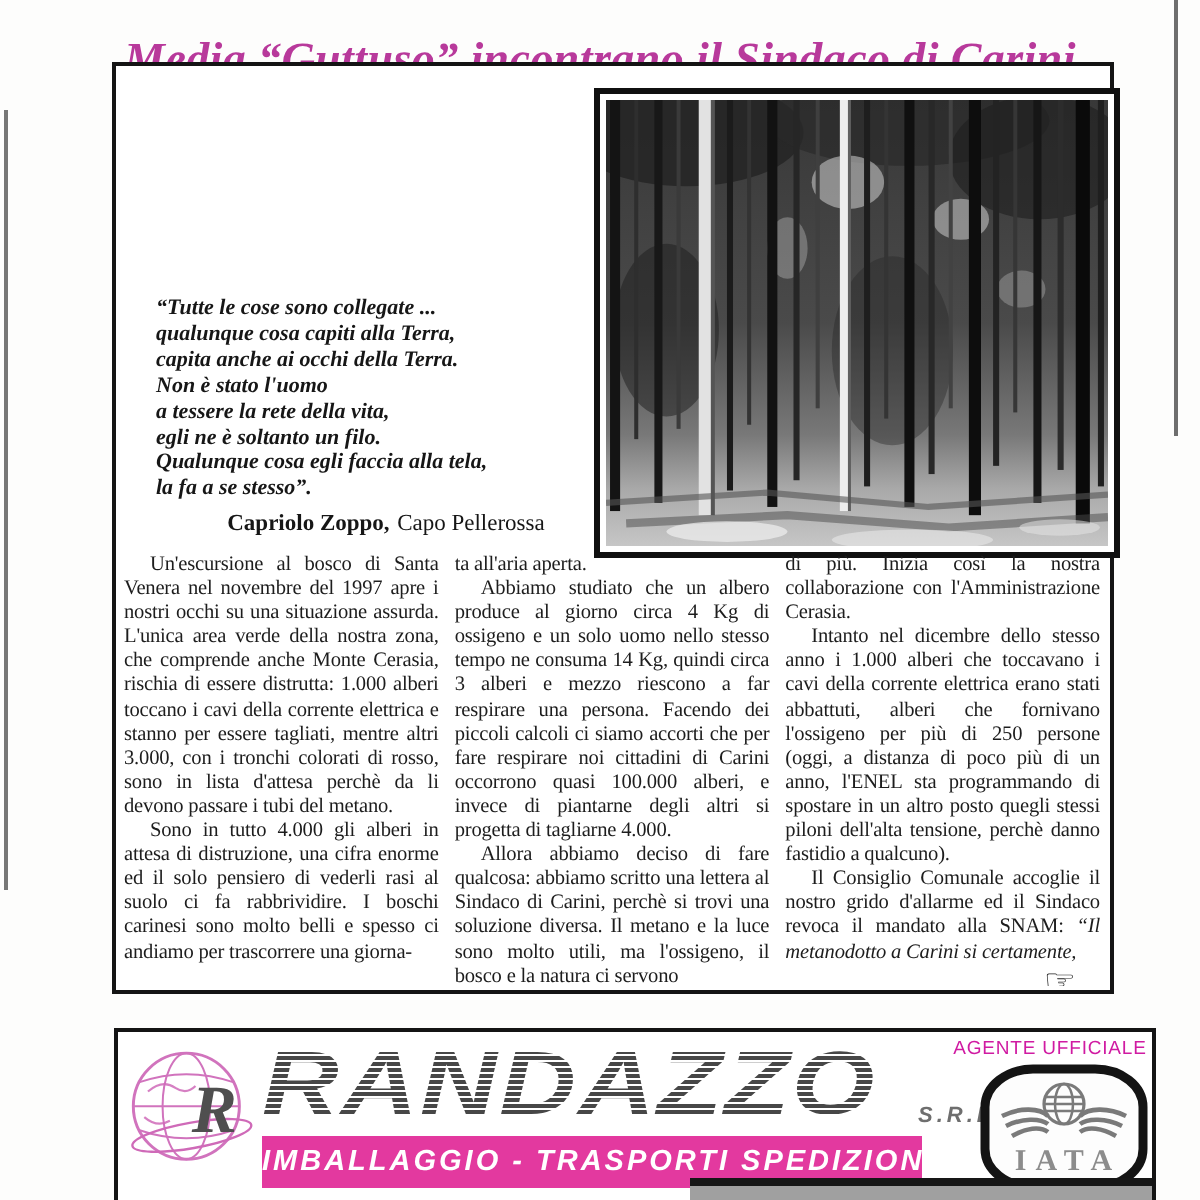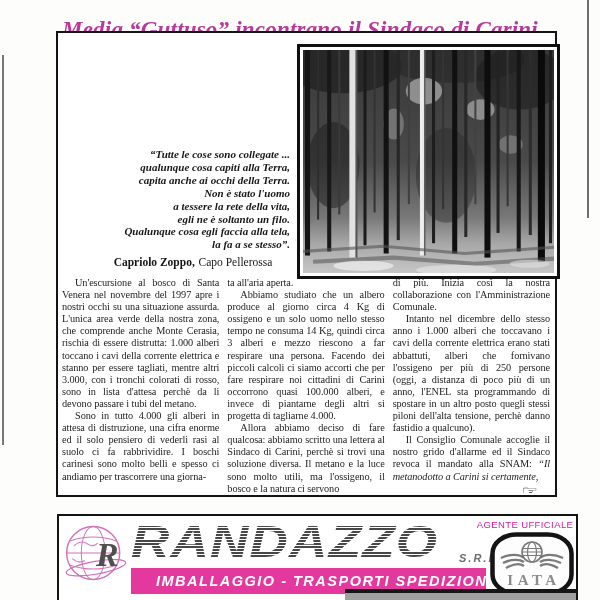--- a/index.html
+++ b/index.html
@@ -32,21 +32,21 @@
   
   #photo-frame{
     position:absolute;left:297px;top:44px;width:251px;height:223px;
     border:3px solid #101010;background:#fff;padding:3px;box-sizing:content-box;
   }
   #photo-frame svg{display:block;width:100%;height:100%;}
 
   
   #quote{
     position:absolute;left:78px;top:148px;width:212px;
-    text-align:right;font-weight:bold;font-style:italic;
+    text-align:left;font-weight:bold;font-style:italic;
     font-size:11px;line-height:12.9px;color:#161616;
   }
   #attribution{
     position:absolute;left:88px;top:256px;width:210px;
     text-align:center;font-size:11.5px;color:#161616;white-space:nowrap;
   }
   #attribution .att-name{font-weight:bold;}
   #attribution .att-role{margin-left:.33em;}
 
   
@@ -90,21 +90,20 @@
     font-size:11px;font-weight:bold;font-style:italic;
     color:#6e6e6e;letter-spacing:2px;
   }
   #banner{
     position:absolute;left:72px;top:52px;width:330px;height:26px;
     background:var(--banner-magenta,#e3399f);
     color:#fff;text-align:center;line-height:26px;
     font-family:"Liberation Sans",sans-serif;
     font-size:14.5px;font-weight:bold;font-style:italic;letter-spacing:1.5px;
     white-space:nowrap;
-    padding-left:25px;
   }
   #agente{
     position:absolute;left:415px;top:3px;width:102px;text-align:center;
     font-family:"Liberation Sans",sans-serif;
     font-size:9.5px;font-weight:normal;letter-spacing:.4px;
     color:var(--agente-magenta,#d01ba2);white-space:nowrap;
   }
   #iata-logo{position:absolute;left:430px;top:15px;width:86px;height:66px;}
 
   #bottom-strip{
@@ -194,21 +193,21 @@
   <div class="col">
     <p>Un'escursione al bosco di Santa Venera nel novembre del 1997 apre i nostri occhi su una situazione assurda. L'unica area verde della nostra zona, che comprende anche Monte Cerasia, rischia di essere distrutta: 1.000 alberi toccano i cavi della corrente elettrica e stanno per essere tagliati, mentre altri 3.000, con i tronchi colorati di rosso, sono in lista d'attesa perchè da li devono passare i tubi del metano.</p>
     <p>Sono in tutto 4.000 gli alberi in attesa di distruzione, una cifra enorme ed il solo pensiero di vederli rasi al suolo ci fa rabbrividire. I boschi carinesi sono molto belli e spesso ci andiamo per trascorrere una giorna-</p>
   </div>
   <div class="col">
     <p class="noindent">ta all'aria aperta.</p>
     <p>Abbiamo studiato che un albero produce al giorno circa 4 Kg di ossigeno e un solo uomo nello stesso tempo ne consuma 14 Kg, quindi circa 3 alberi e mezzo riescono a far respirare una persona. Facendo dei piccoli calcoli ci siamo accorti che per fare respirare noi cittadini di Carini occorrono quasi 100.000 alberi, e invece di piantarne degli altri si progetta di tagliarne 4.000.</p>
     <p>Allora abbiamo deciso di fare qualcosa: abbiamo scritto una lettera al Sindaco di Carini, perchè si trovi una soluzione diversa. Il metano e la luce sono molto utili, ma l'ossigeno, il bosco e la natura ci servono</p>
   </div>
   <div class="col">
-    <p class="noindent">di più. Inizia così la nostra collaborazione con l'Amministrazione Comunale.</p>
+    <p class="noindent">di più. Inizia così la nostra collaborazione con l'Amministrazione Cerasia.</p>
     <p>Intanto nel dicembre dello stesso anno i 1.000 alberi che toccavano i cavi della corrente elettrica erano stati abbattuti, alberi che fornivano l'ossigeno per più di 250 persone (oggi, a distanza di poco più di un anno, l'ENEL sta programmando di spostare in un altro posto quegli stessi piloni dell'alta tensione, perchè danno fastidio a qualcuno).</p>
     <p><span>Il Consiglio Comunale accoglie il nostro grido d'allarme ed il Sindaco revoca il mandato alla SNAM:</span> <span class="ital">“Il metanodotto a Carini si certamente,</span></p>
     <div id="hand-line"><span class="hand">☞</span></div>
   </div>
 </div>
 
 <div id="ad-box">
   <svg id="globe-logo" viewBox="0 0 70 70">
     <circle cx="33" cy="34" r="29" stroke="#d173bd" stroke-width="1.6" fill="none"></circle>
     <ellipse cx="33" cy="34" rx="13" ry="29" stroke="#d173bd" stroke-width="1.1" fill="none"></ellipse>

